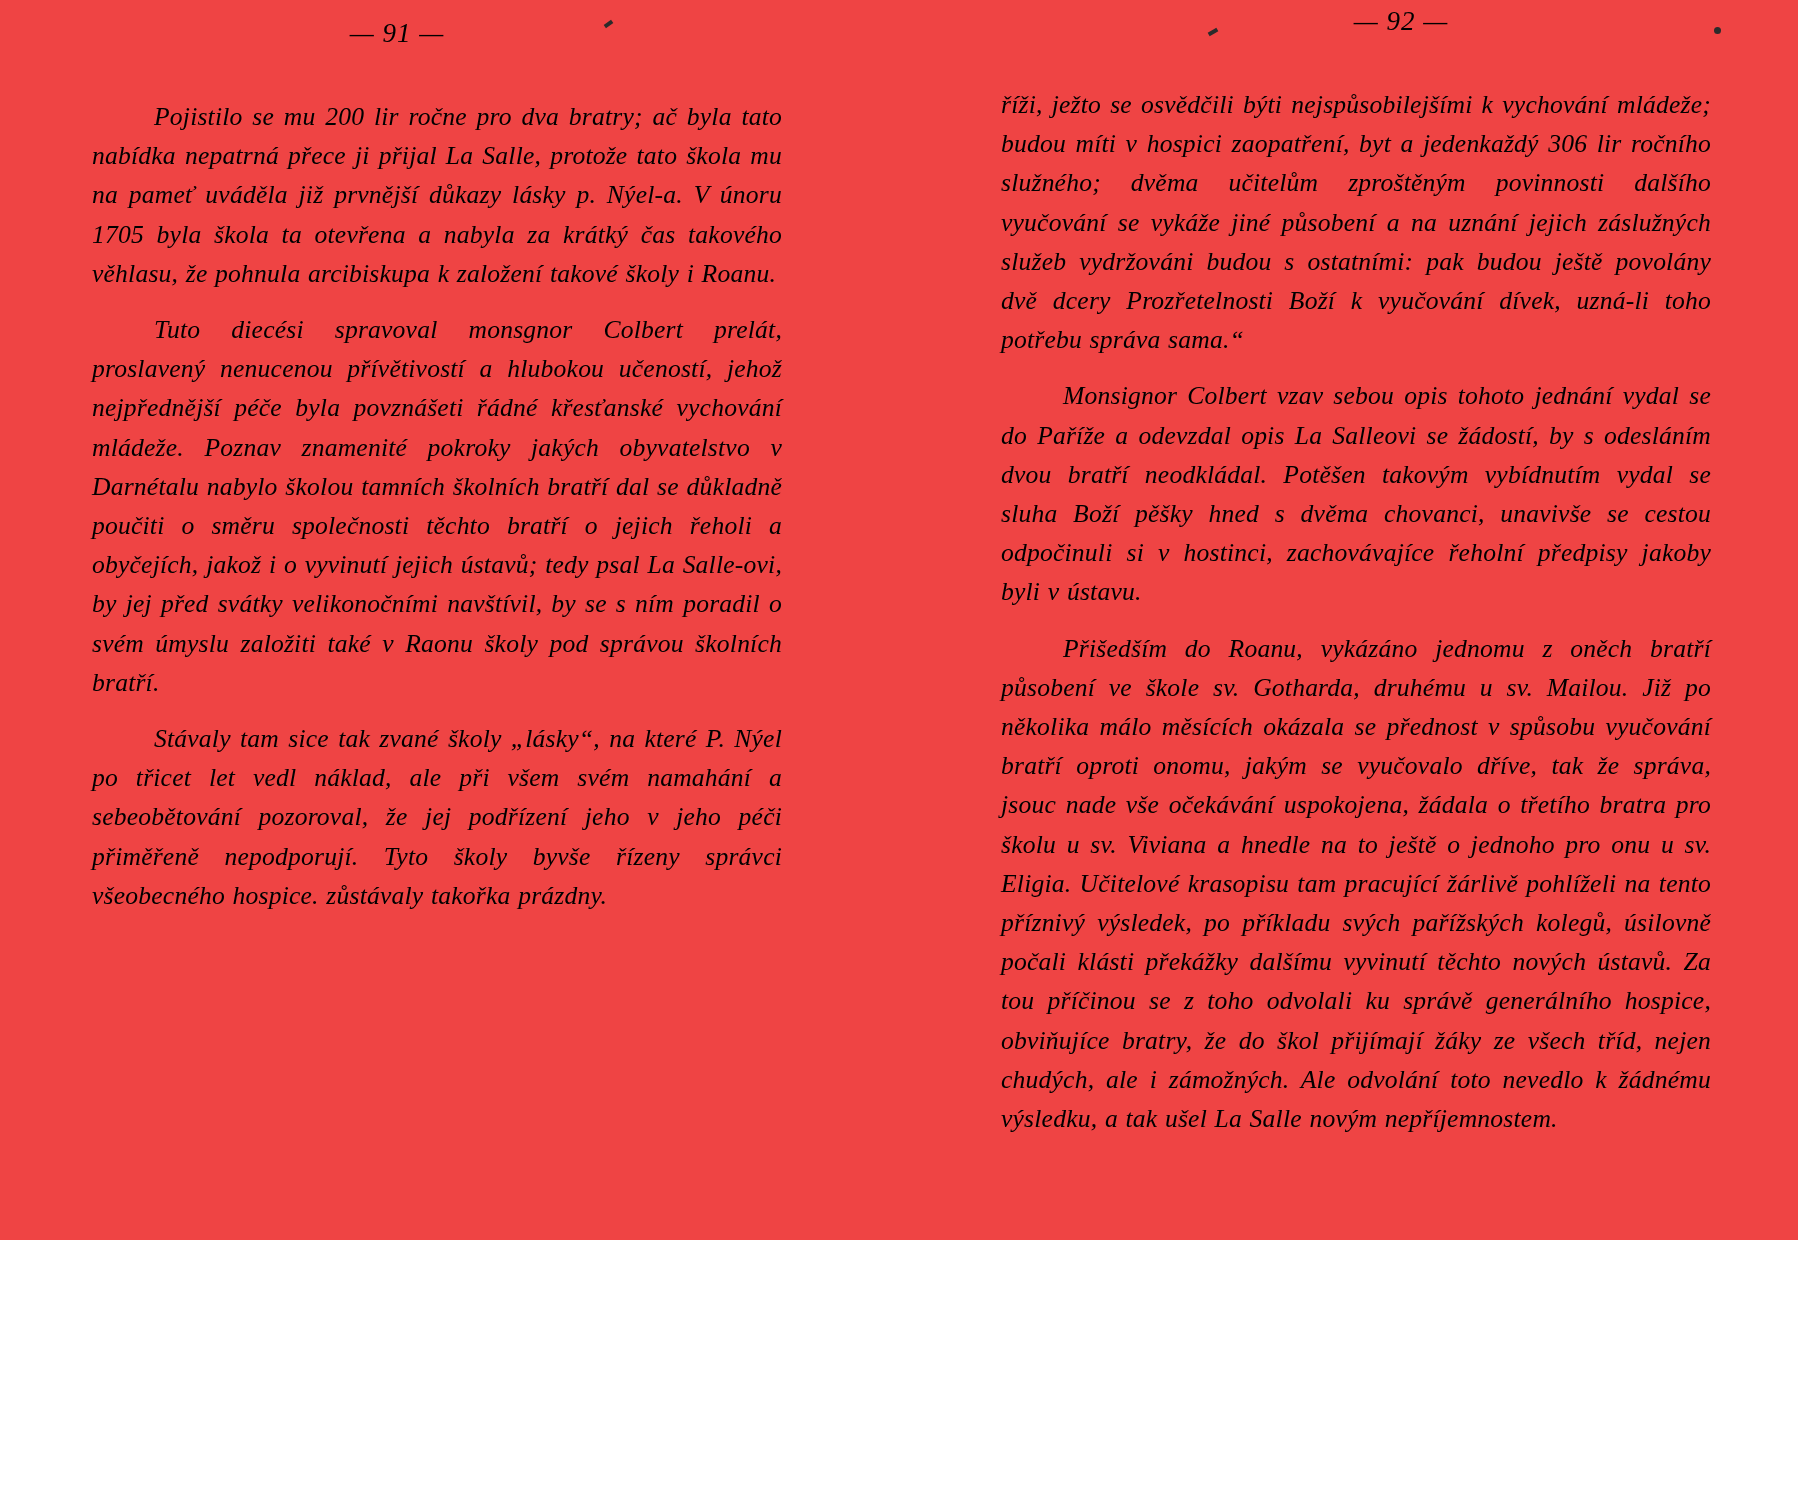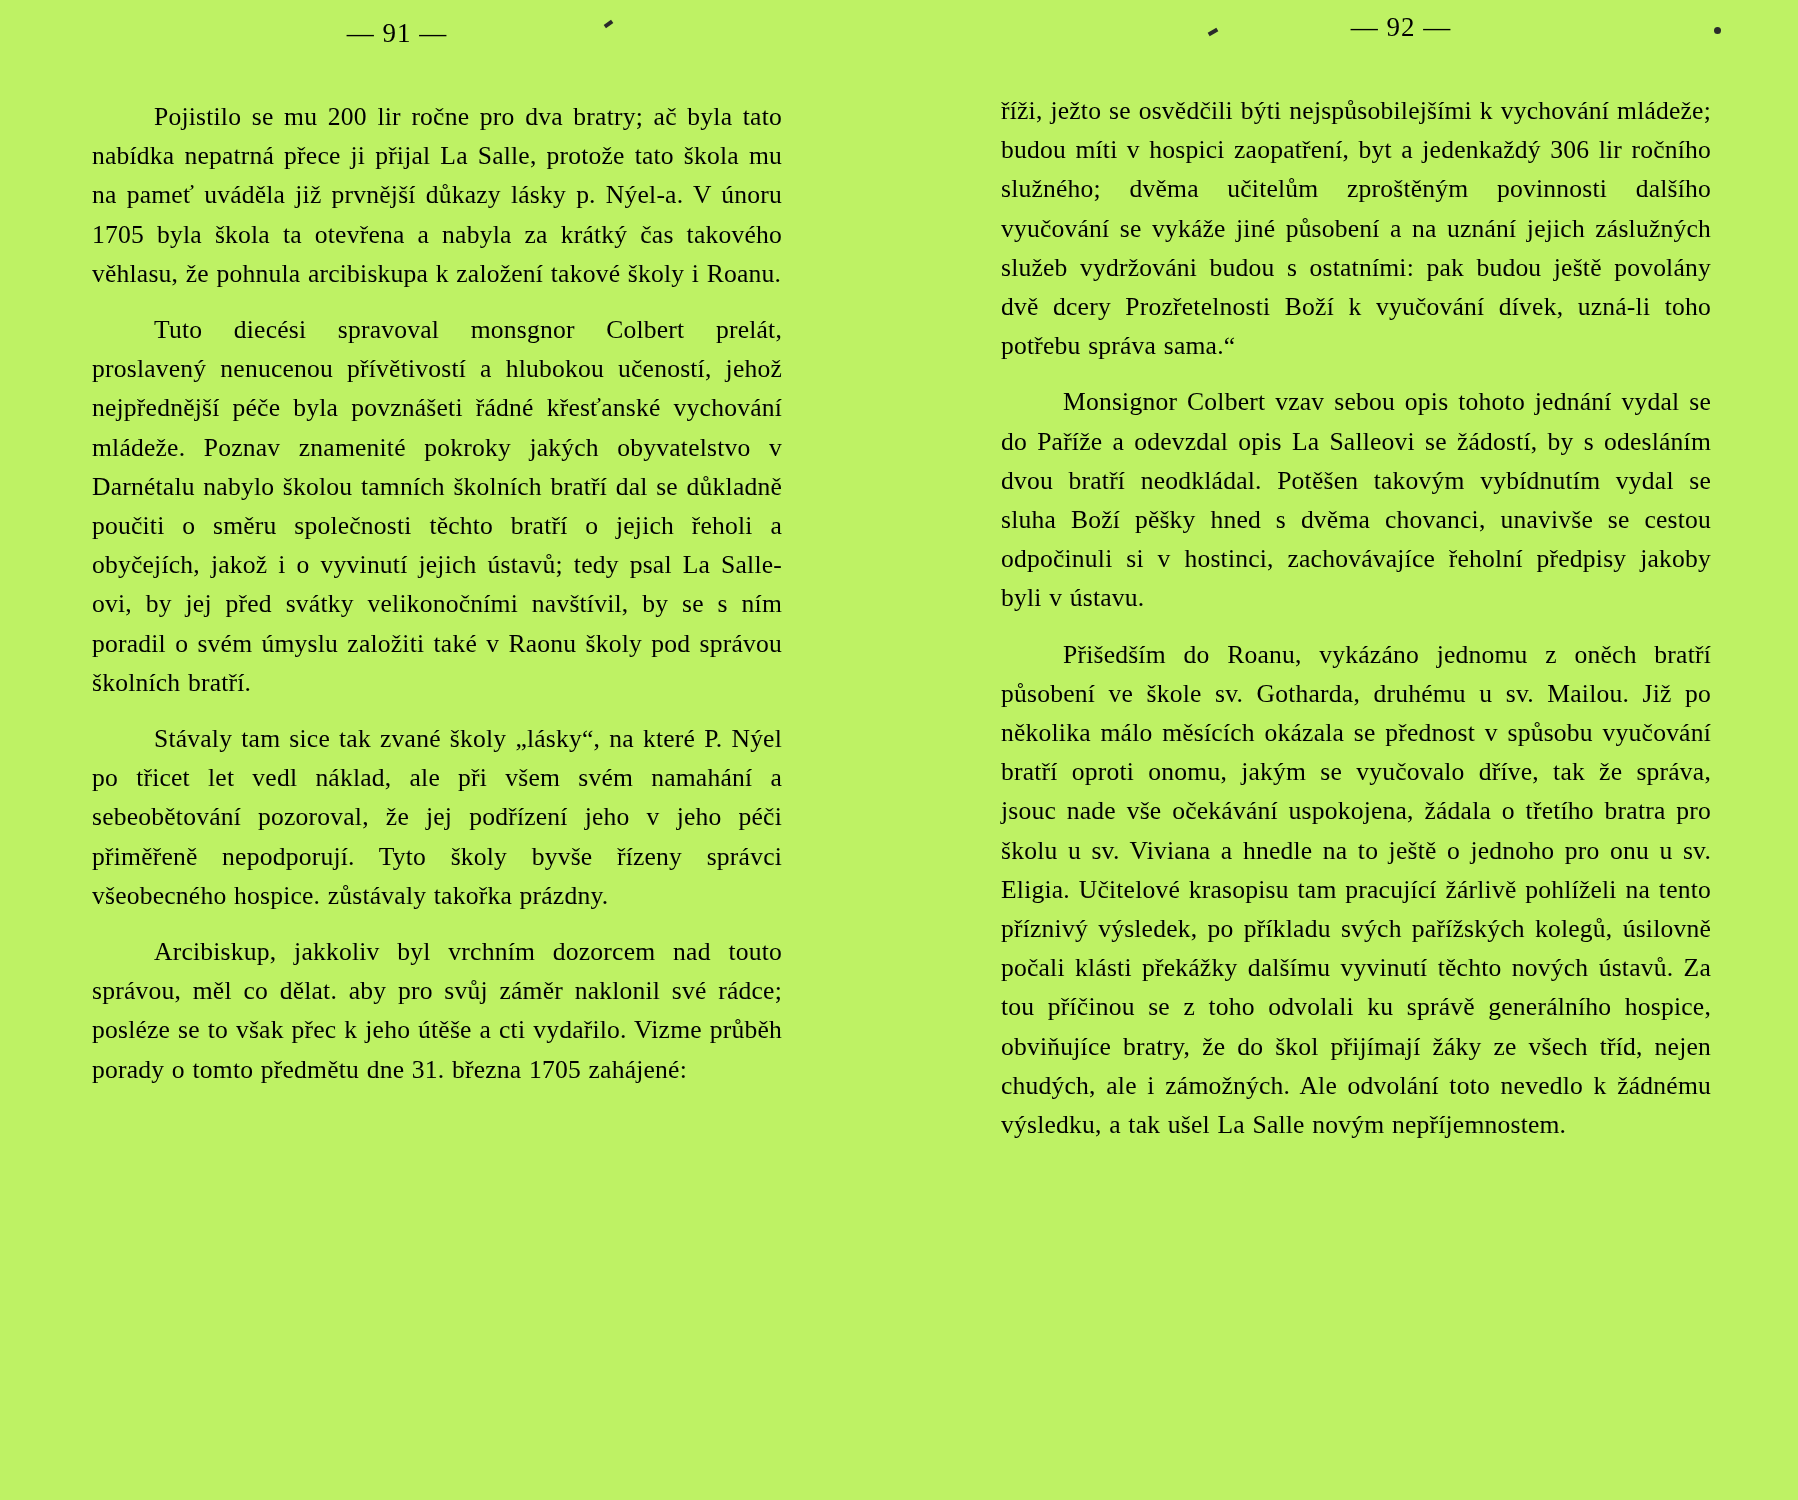--- a/index.html
+++ b/index.html
@@ -10,37 +10,38 @@
   body {
     width: 1798px;
     height: 1500px;
     font-family: "Liberation Serif", serif;
     color: #000000;
     overflow: hidden;
   }
   .page {
     position: relative;
     width: 1798px;
-    height: 1500px;
-    background: #bef264;
+    height: 1240px;
+    background: #ef4444;
+    font-style: italic;
   }
   .spread {
     display: flex;
     flex-direction: row;
     padding: 0;
   }
   .page-col {
     width: 899px;
     box-sizing: border-box;
   }
   .page-col.left {
     padding: 18px 100px 0 75px;
   }
   .page-col.right {
-    padding: 12px 70px 0 85px;
+    padding: 6px 70px 0 85px;
   }
   .folio {
     text-align: center;
     font-size: 27px;
     letter-spacing: 1px;
     font-family: "Liberation Serif", serif;
     margin: 0 0 48px 0;
     font-weight: 400;
   }
   .folio.left-folio {
@@ -77,21 +78,20 @@
   <span class="speck" style="left:1714px; top:27px; width:7px; height:7px; border-radius:50%;"></span>
 
   <div class="spread">
 
     <div class="page-col left">
       <div class="folio left-folio">— 91 —</div>
       <div class="body-text">
         <p>Pojistilo se mu 200 lir ročne pro dva bratry; ač byla tato nabídka nepatrná přece ji přijal La Salle, protože tato škola mu na pameť uváděla již prvnější důkazy lásky p. Nýel-a. V únoru 1705 byla škola ta otevřena a nabyla za krátký čas takového věhlasu, že pohnula arcibiskupa k založení takové školy i Roanu.</p>
         <p>Tuto diecési spravoval monsgnor Colbert prelát, proslavený nenucenou přívětivostí a hlubokou učeností, jehož nejpřednější péče byla povznášeti řádné křesťanské vychování mládeže. Poznav znamenité pokroky jakých obyvatelstvo v Darnétalu nabylo školou tamních školních bratří dal se důkladně poučiti o směru společnosti těchto bratří o jejich řeholi a obyčejích, jakož i o vyvinutí jejich ústavů; tedy psal La Salle-ovi, by jej před svátky velikonočními navštívil, by se s ním poradil o svém úmyslu založiti také v Raonu školy pod správou školních bratří.</p>
         <p>Stávaly tam sice tak zvané školy „lásky“, na které P. Nýel po třicet let vedl náklad, ale při všem svém namahání a sebeobětování pozoroval, že jej podřízení jeho v jeho péči přiměřeně nepodporují. Tyto školy byvše řízeny správci všeobecného hospice. zůstávaly takořka prázdny.</p>
-        <p>Arcibiskup, jakkoliv byl vrchním dozorcem nad touto správou, měl co dělat. aby pro svůj záměr naklonil své rádce; posléze se to však přec k jeho útěše a cti vydařilo. Vizme průběh porady o tomto předmětu dne 31. března 1705 zahájené:</p>
       </div>
     </div>
 
     <div class="page-col right">
       <div class="folio right-folio">— 92 —</div>
       <div class="body-text">
         <p class="no-indent">říži, ježto se osvědčili býti nejspůsobilejšími k vychování mládeže; budou míti v hospici zaopatření, byt a jedenkaždý 306 lir ročního služného; dvěma učitelům zproštěným povinnosti dalšího vyučování se vykáže jiné působení a na uznání jejich záslužných služeb vydržováni budou s ostatními: pak budou ještě povolány dvě dcery Prozřetelnosti Boží k vyučování dívek, uzná-li toho potřebu správa sama.“</p>
         <p>Monsignor Colbert vzav sebou opis tohoto jednání vydal se do Paříže a odevzdal opis La Salleovi se žádostí, by s odesláním dvou bratří neodkládal. Potěšen takovým vybídnutím vydal se sluha Boží pěšky hned s dvěma chovanci, unavivše se cestou odpočinuli si v hostinci, zachovávajíce řeholní předpisy jakoby byli v ústavu.</p>
         <p>Přišedším do Roanu, vykázáno jednomu z oněch bratří působení ve škole sv. Gotharda, druhému u sv. Mailou. Již po několika málo měsících okázala se přednost v spůsobu vyučování bratří oproti onomu, jakým se vyučovalo dříve, tak že správa, jsouc nade vše očekávání uspokojena, žádala o třetího bratra pro školu u sv. Viviana a hnedle na to ještě o jednoho pro onu u sv. Eligia. Učitelové krasopisu tam pracující žárlivě pohlíželi na tento příznivý výsledek, po příkladu svých pařížských kolegů, úsilovně počali klásti překážky dalšímu vyvinutí těchto nových ústavů. Za tou příčinou se z toho odvolali ku správě generálního hospice, obviňujíce bratry, že do škol přijímají žáky ze všech tříd, nejen chudých, ale i zámožných. Ale odvolání toto nevedlo k žádnému výsledku, a tak ušel La Salle novým nepříjemnostem.</p>
       </div>

